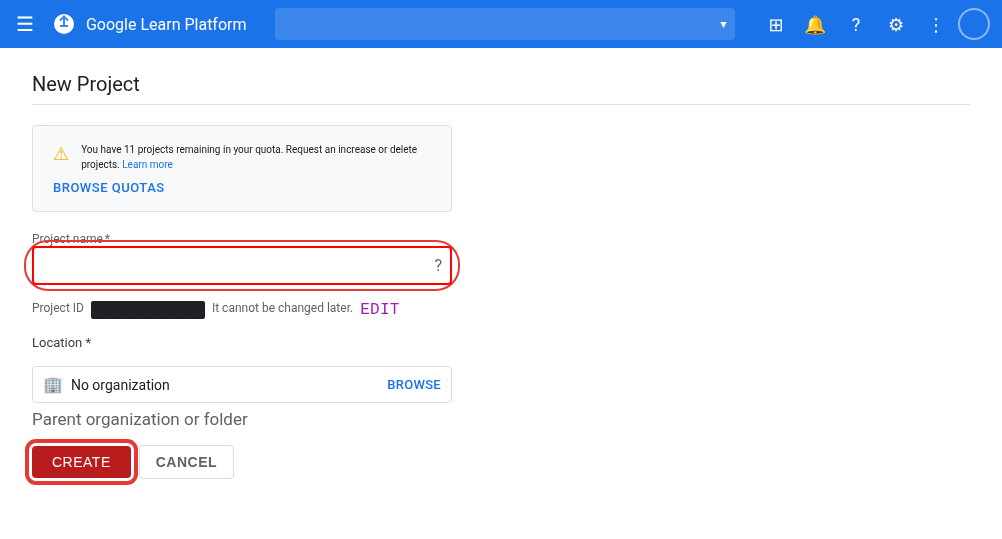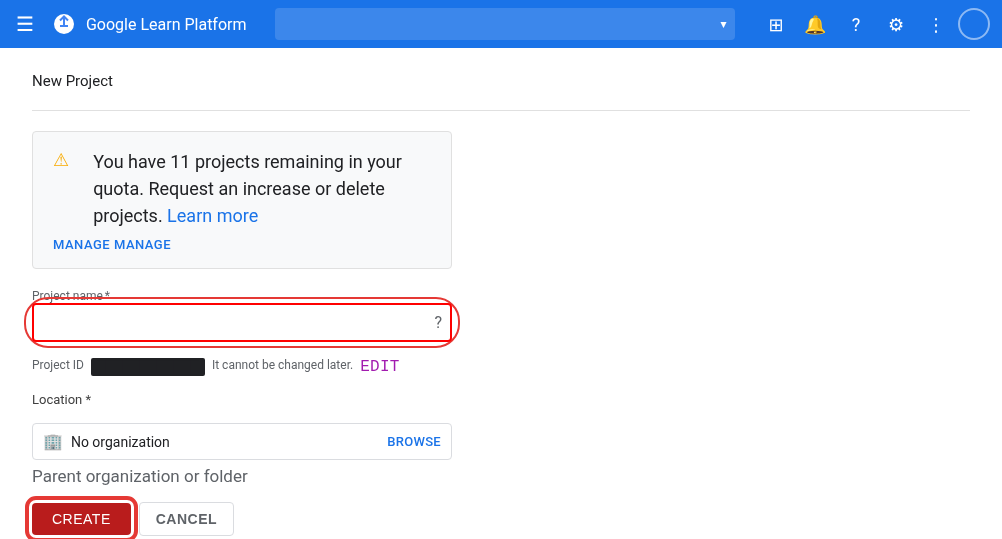--- a/index.html
+++ b/index.html
@@ -88,26 +88,26 @@
       color: #fff;
       font-size: 14px;
       cursor: pointer;
     }
 
     
     .main-content {
       padding: 24px 32px;
     }
     .page-title {
-      font-size: 15px;
+      font-size: 20px;
       font-weight: 400;
       color: #202124;
       margin-bottom: 20px;
       border-bottom: 1px solid #e0e0e0;
-      padding-bottom: 20px;
+      padding-bottom: 8px;
     }
 
     
     .quota-box {
       background: #f8f9fa;
       border: 1px solid #e0e0e0;
       border-radius: 4px;
       padding: 16px 20px;
       max-width: 420px;
       margin-bottom: 20px;
@@ -120,24 +120,23 @@
       align-items: flex-start;
       gap: 12px;
     }
     .quota-icon {
       font-size: 18px;
       color: #f9ab00;
       margin-top: 1px;
       flex-shrink: 0;
     }
     .quota-text {
-      font-size: 18px;
+      font-size: 10px;
       color: #202124;
       line-height: 1.5;
-      margin-left: 12px;
     }
     .quota-link {
       color: #1a73e8;
       text-decoration: none;
       cursor: pointer;
     }
     .manage-quotas-btn {
       color: #1a73e8;
       font-size: 13px;
       font-weight: 500;
@@ -341,21 +340,21 @@
   <h1 class="page-title">New Project</h1>
 
   <div class="quota-box">
     <div class="quota-row">
       <span class="quota-icon">⚠</span>
       <span class="quota-text">
         <span>You have 11 projects remaining in your quota. Request an increase or delete projects.</span>
         <a class="quota-link" href="#">Learn more</a>
       </span>
     </div>
-    <a class="manage-quotas-btn" href="#">MANAGE MANAGE</a>
+    <a class="manage-quotas-btn" href="#">BROWSE QUOTAS</a>
   </div>
 
   <div class="form-section">
 
     <div class="field-group">
       <div class="field-label">
         <span>Project name</span>
           <span class="field-required"> *</span>
       </div>
       <div class="project-name-circle">

